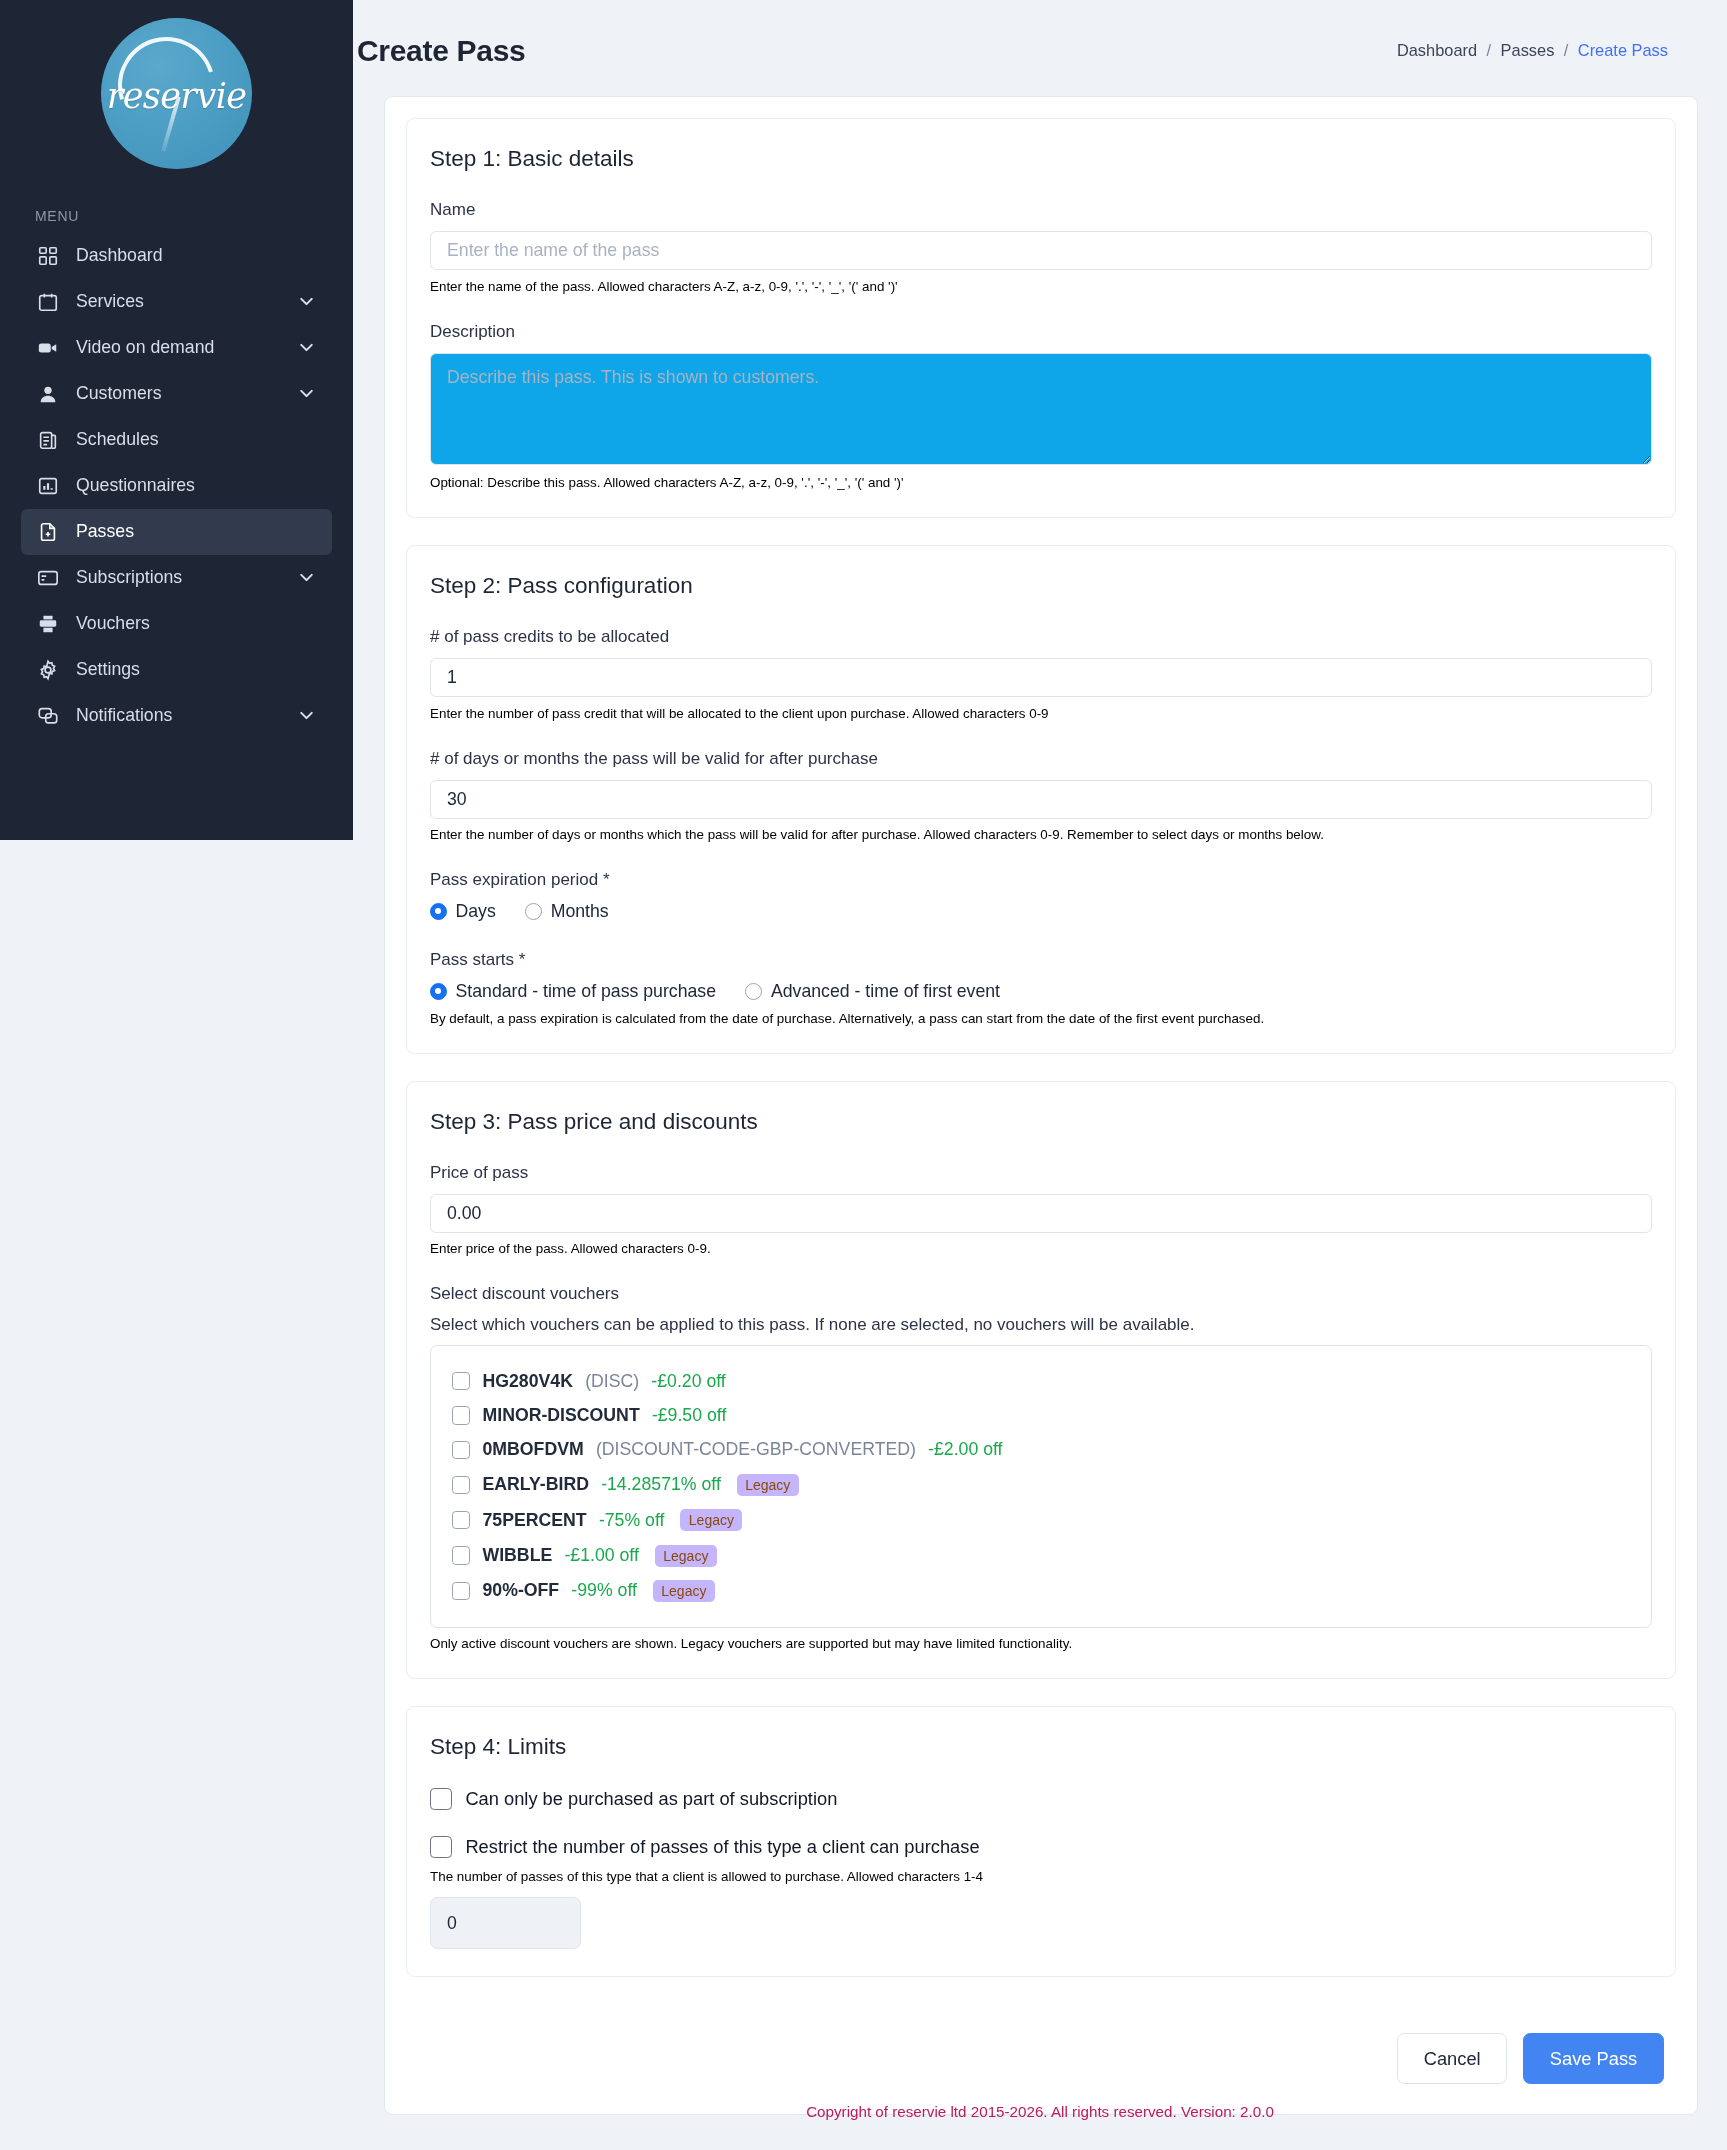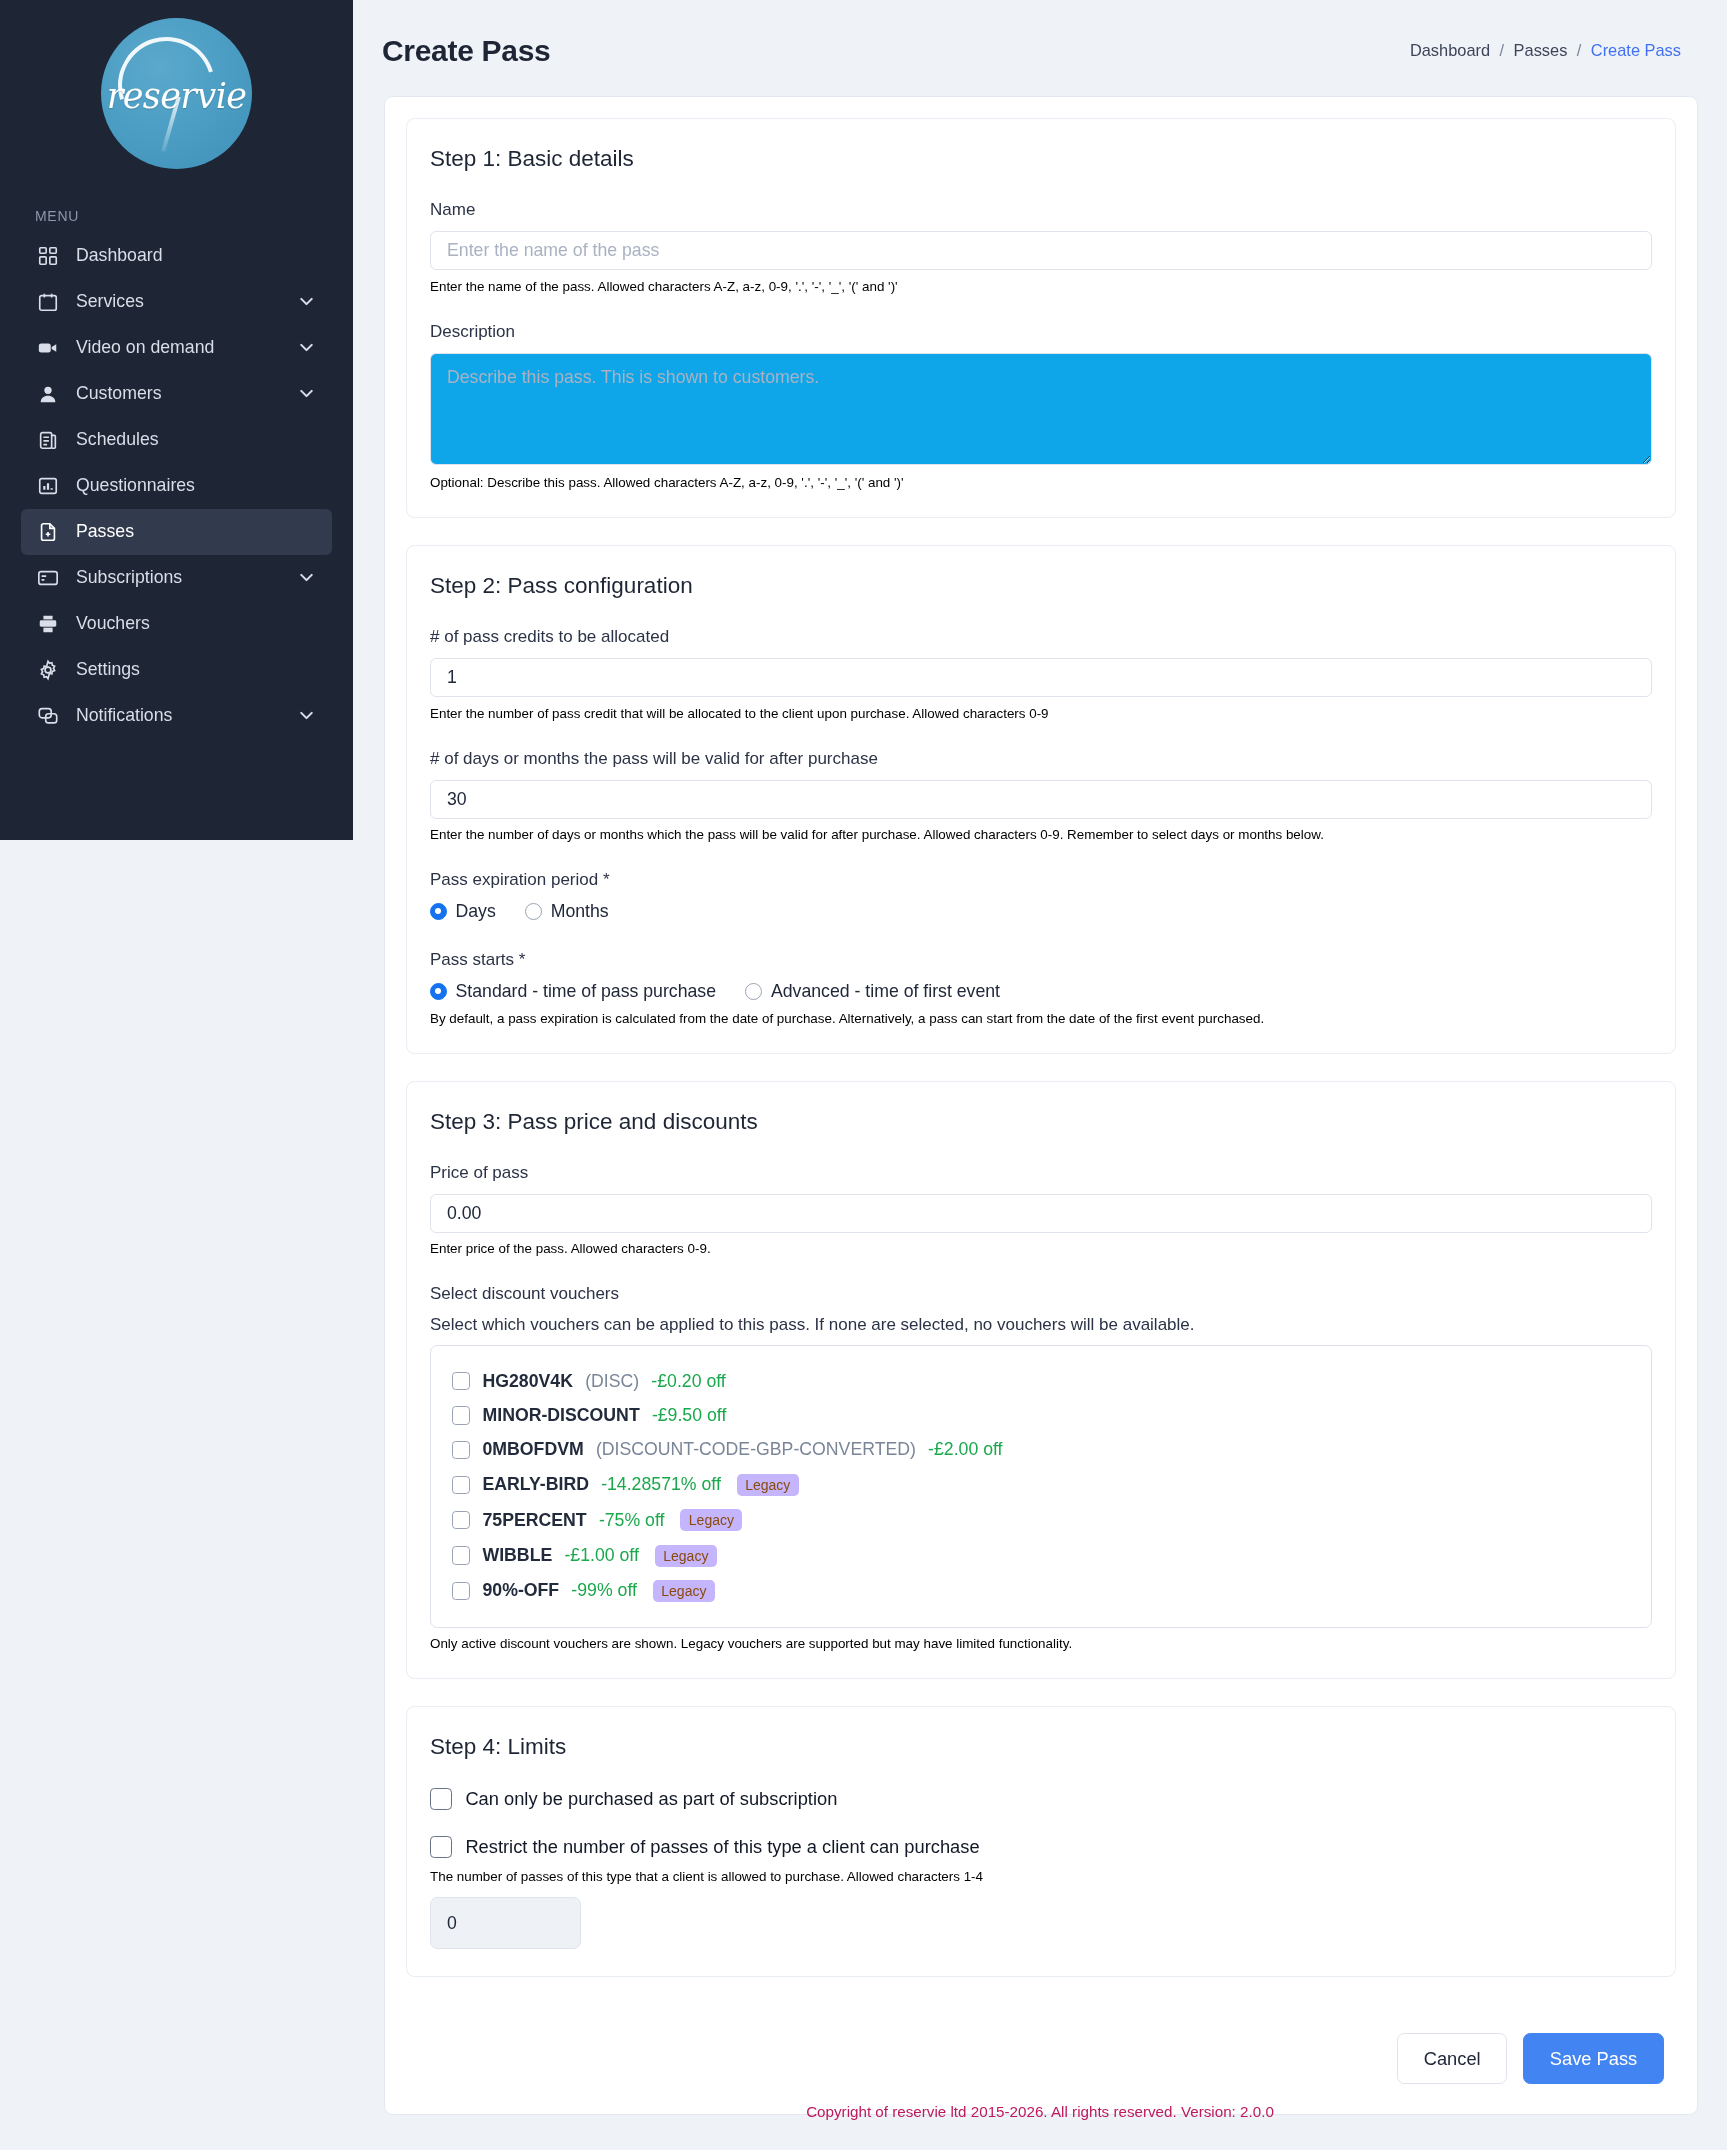--- a/index.html
+++ b/index.html
@@ -78,24 +78,24 @@
     display: flex; align-items: center; justify-content: center;
     flex: 0 0 auto;
   }
   .nav-ico svg { width: 22px; height: 22px; display: block; }
   .nav-lbl { flex: 1 1 auto; white-space: nowrap; }
   .chev { width: 21px; height: 21px; flex: 0 0 auto; }
   .chev svg { width: 21px; height: 21px; display: block; }
 
   
   #topbar {
-    position: absolute; left: 353px; top: 0;
+    position: absolute; left: 340px; top: 0;
     width: 1374px; height: 101px;
     display: flex; align-items: center; justify-content: space-between;
-    padding: 0 46px 0 29px;
+    padding: 0 46px 0 17px;
   }
   #page-title {
     font-size: 30px; font-weight: bold; color: #1e2535;
     letter-spacing: -0.3px;
   }
   #breadcrumb { font-size: 16.4px; color: #3c4559; white-space: nowrap; }
   #breadcrumb .sep { color: #7b8499; margin: 0 4.9px; }
   #breadcrumb .crumb-current { color: #4070f4; }
 
   

